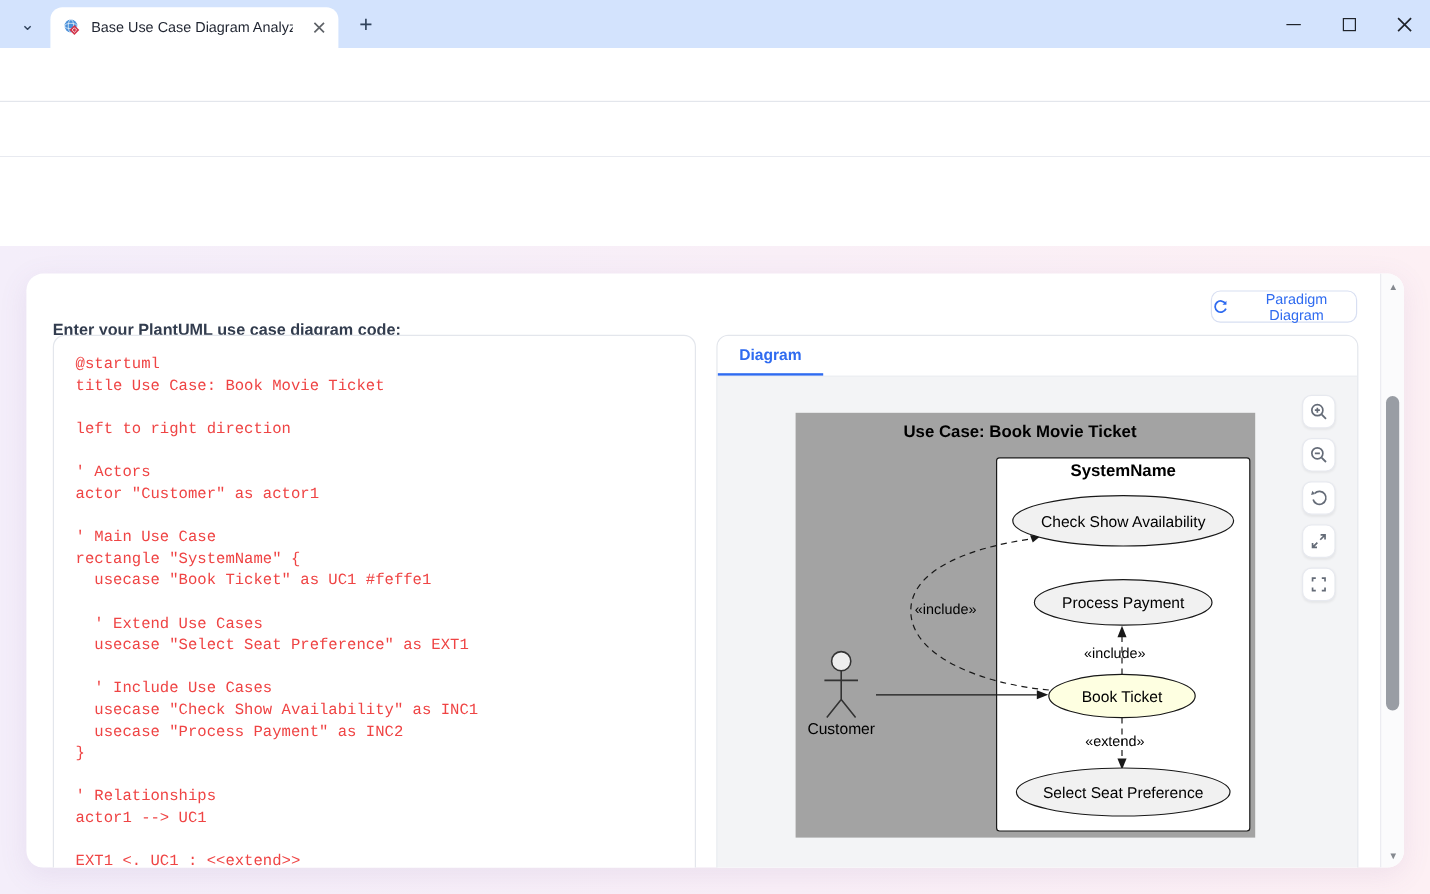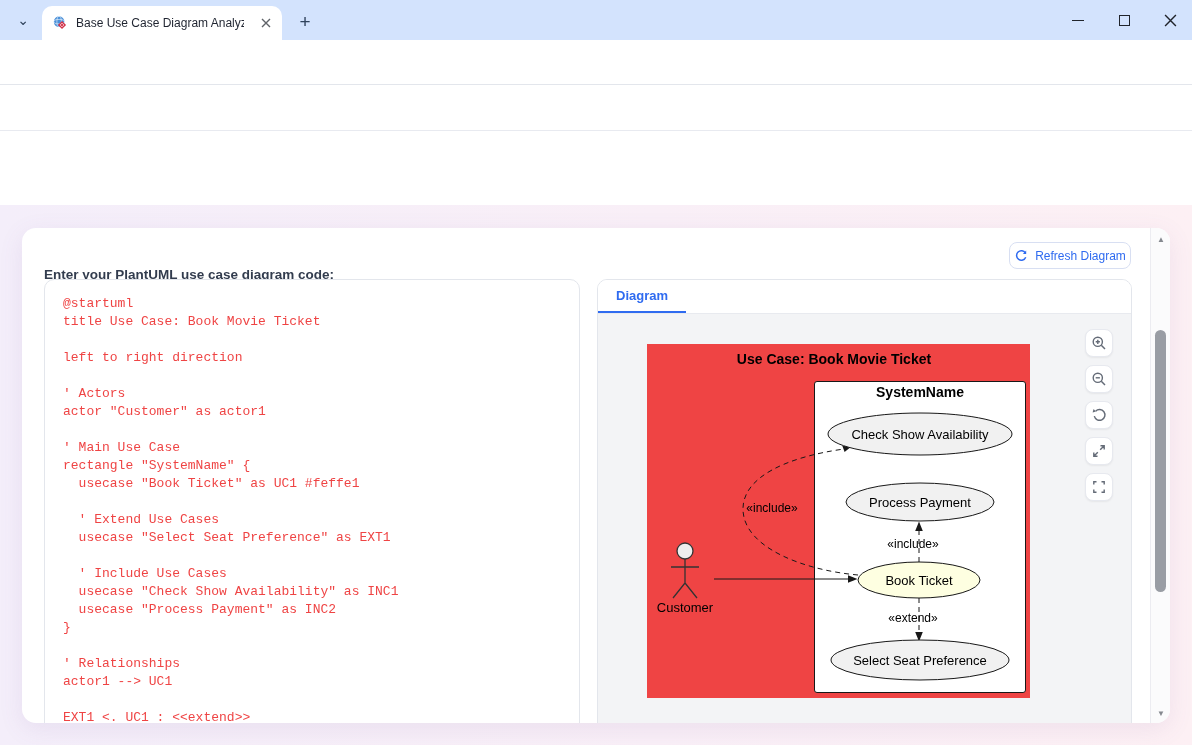--- a/index.html
+++ b/index.html
@@ -68,21 +68,21 @@
   .code-box { position:absolute; left:22px; top:51px; width:536px; height:480px; border:1px solid #e3e6ec; border-radius:10px;
     padding:15px 8px 0 18px; background:#fff; }
   .code-box pre { font-family:Liberation Mono, monospace; font-size:13px; line-height:18px;
     color:#ef4444; white-space:pre; }
   .right-panel { position:absolute; left:575px; top:51px; width:535px; height:480px; border:1px solid #e3e6ec;
     border-radius:10px; overflow:hidden; background:#fff; }
   .tabs { height:34px; border-bottom:1px solid #e8eaef; display:flex; background:#fff; }
   .tab-item { padding:0 18px; font-size:13px; color:#545b69; display:flex; align-items:center; }
   .tab-item.active { color:#2f6bf0; font-weight:700; border-bottom:2px solid #2f6bf0; }
   .diagram-area { position:absolute; left:0; top:34px; right:0; bottom:0; background:#f3f4f6; }
-  .diagram-canvas { position:absolute; left:49px; top:30px; width:383px; height:354px; background:#ef4444; }
+  .diagram-canvas { position:absolute; left:65px; top:30px; width:383px; height:354px; background:#a3a3a3; }
 
   .zoom-stack { position:absolute; left:1063px; top:101px; display:flex; flex-direction:column; gap:8px; }
   .zoom-btn { width:28px; height:28px; background:#fff; border:1px solid #e7e9ef; border-radius:8px;
     display:flex; align-items:center; justify-content:center; box-shadow:0 1px 2px rgba(0,0,0,.06); }
 
   .v-scrollbar { position:absolute; left:1128px; top:0; width:20px; height:495px; background:#fbfbfc; border-left:1px solid #ececf1; }
   .sb-arrow { position:absolute; left:0; width:20px; height:16px; display:flex; align-items:center; justify-content:center;
     color:#85898f; font-size:8px; }
   .sb-thumb { position:absolute; left:4px; top:102px; width:11px; height:262px; border-radius:6px; background:#999da4; }
 
@@ -239,21 +239,21 @@
 <div class="page-bg"></div>
 
 <div class="card">
   <div class="code-label">Enter your PlantUML use case diagram code:</div>
 
   <button class="refresh-btn">
     <svg width="14" height="14" viewBox="0 0 16 16">
       <path d="M13 4.6 A5.4 5.4 0 1 0 13.4 9.4" fill="none" stroke="#2f6bf0" stroke-width="1.7"></path>
       <path d="M13.9 1.8v3.8h-3.8z" fill="#2f6bf0"></path>
     </svg>
-    <span>Refresh Diagram</span>
+    <span>Paradigm Diagram</span>
   </button>
 
   <div class="code-box">
     <pre>@startuml
 title Use Case: Book Movie Ticket
 
 left to right direction
 
 ' Actors
 actor "Customer" as actor1

